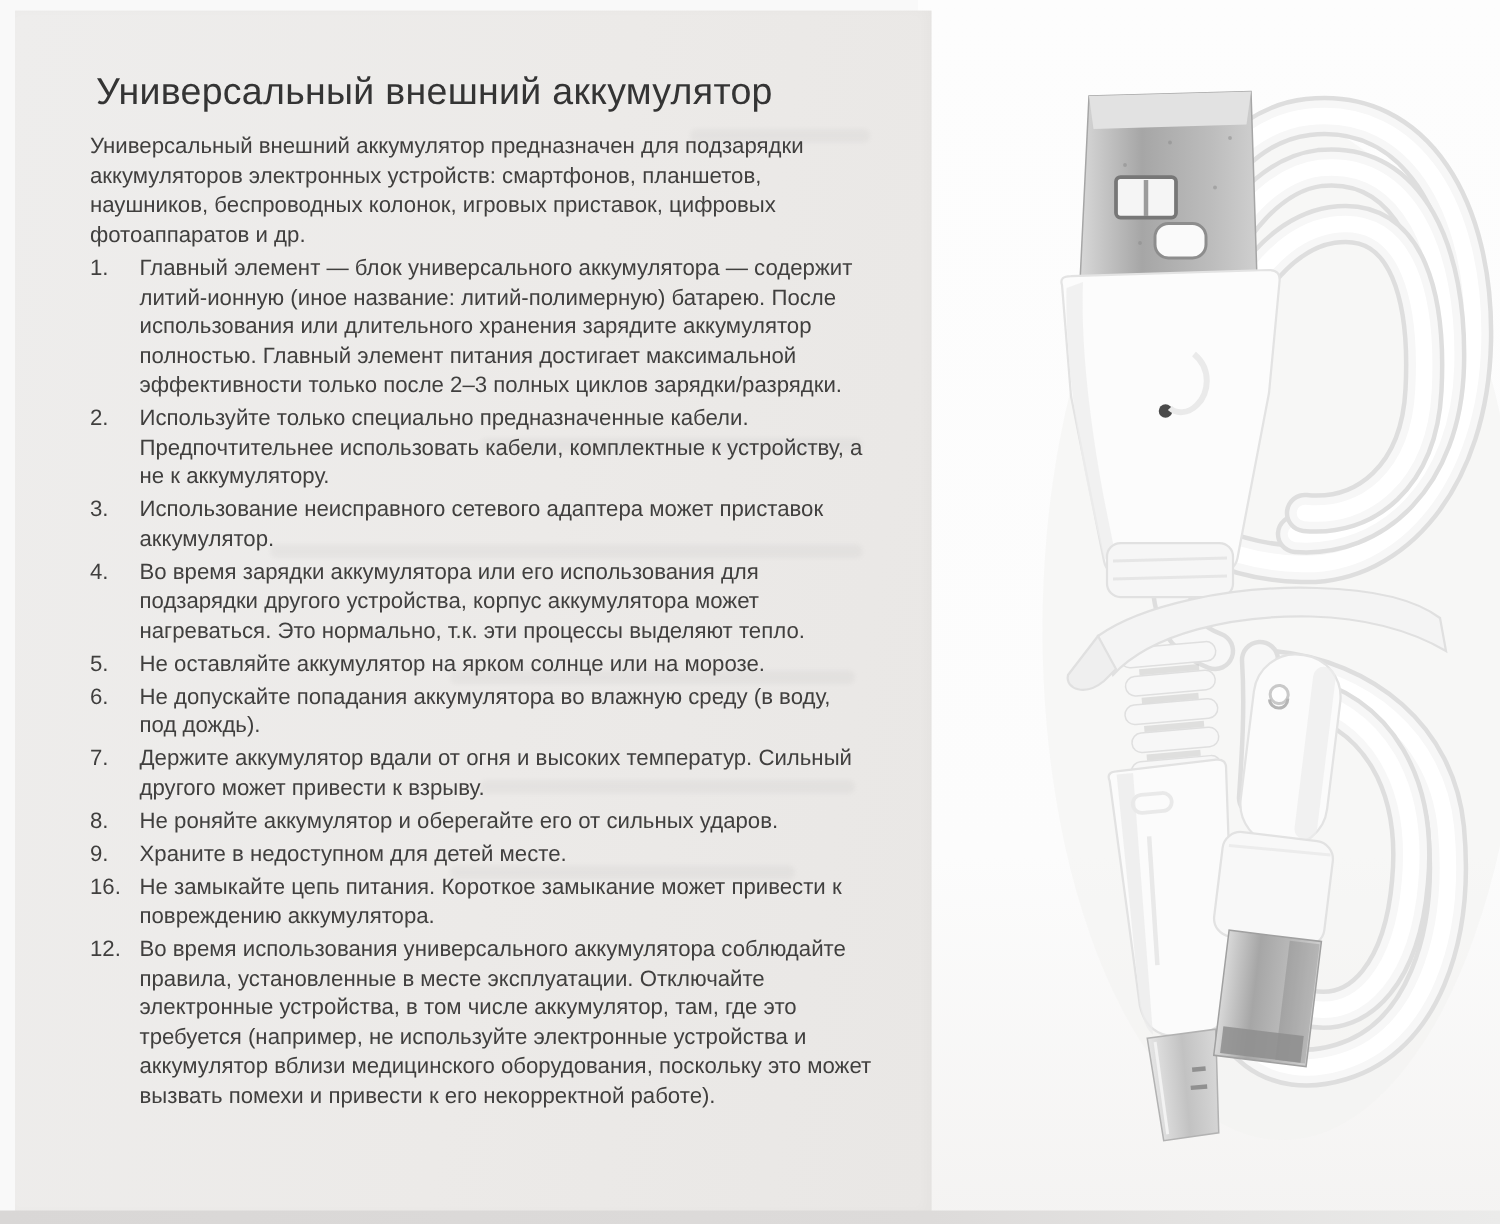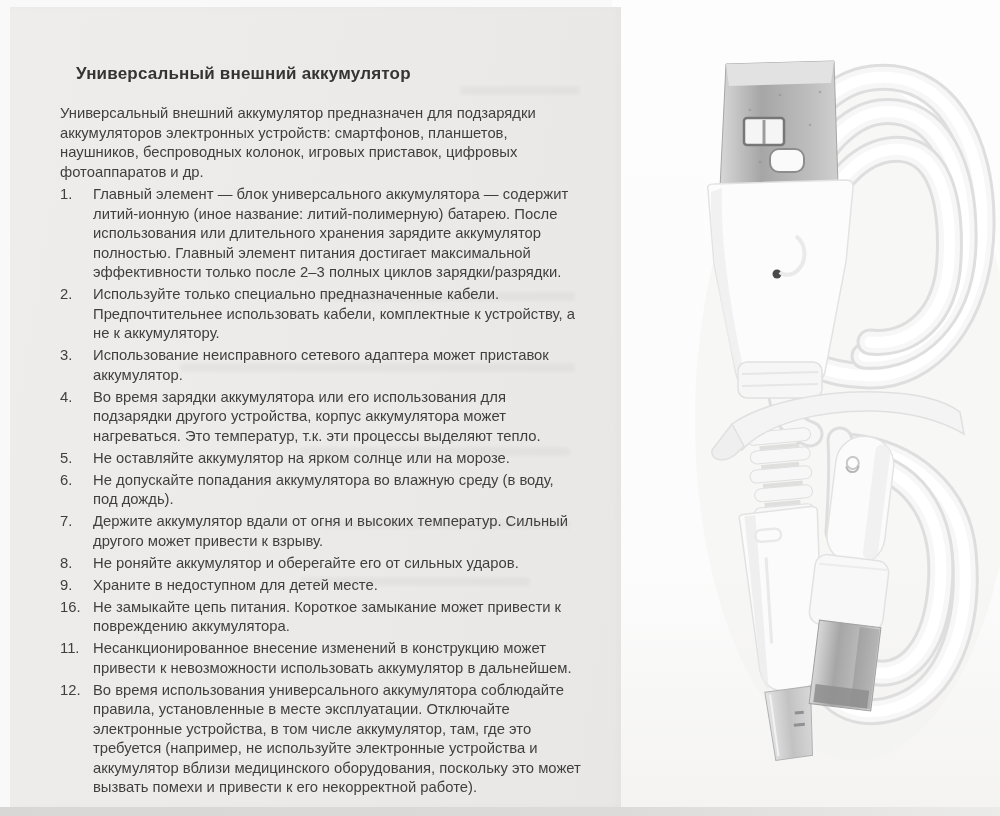--- a/index.html
+++ b/index.html
@@ -18,21 +18,21 @@
     position:absolute; left:10px; top:7px; width:611px; height:801px;
     background:linear-gradient(100deg,#eeedec 0%, #eceae8 55%, #e9e7e5 100%);
     box-shadow: inset -4px 0 8px rgba(0,0,0,0.02);
   }
   .floor {
     position:absolute; left:0; bottom:0; width:1000px; height:9px;
     background:linear-gradient(to right,#d9d7d6 0%, #dddbda 62%, #ebebea 100%);
   }
   .content { position:absolute; left:50px; top:36px; width:521px; color:#403f3e; }
   .title {
-    margin:16px; font-size:17px; line-height:29px; font-weight:bold;
+    margin:4px; font-size:25px; line-height:29px; font-weight:normal;
     color:#343434; letter-spacing:.2px;
   }
   .subtitle {
     margin:24px 0 0 0; font-size:15px; line-height:19px; font-weight:bold; color:#3a3a3a;
   }
   .intro { margin-top:13px; font-size:14.8px; line-height:19.5px; }
   .list { margin-top:3px; }
   .item { display:flex; margin-bottom:2.5px; font-size:14.8px; line-height:19.5px; }
   .item .num { flex:none; width:33px; }
   .item .txt { flex:1; }
@@ -72,21 +72,21 @@
       <div class="item">
           <span class="num">2.</span>
           <span class="txt">Используйте только специально предназначенные кабели. Предпочтительнее использовать кабели, комплектные к устройству, а не к аккумулятору.</span>
         </div>
       <div class="item">
           <span class="num">3.</span>
           <span class="txt">Использование неисправного сетевого адаптера может приставок аккумулятор.</span>
         </div>
       <div class="item">
           <span class="num">4.</span>
-          <span class="txt">Во время зарядки аккумулятора или его использования для подзарядки другого устройства, корпус аккумулятора может нагреваться. Это температур, т.к. эти процессы выделяют тепло.</span>
+          <span class="txt">Во время зарядки аккумулятора или его использования для подзарядки другого устройства, корпус аккумулятора может нагреваться. Это нормально, т.к. эти процессы выделяют тепло.</span>
         </div>
       <div class="item">
           <span class="num">5.</span>
           <span class="txt">Не оставляйте аккумулятор на ярком солнце или на морозе.</span>
         </div>
       <div class="item">
           <span class="num">6.</span>
           <span class="txt">Не допускайте попадания аккумулятора во влажную среду (в воду, под дождь).</span>
         </div>
       <div class="item">
@@ -97,24 +97,20 @@
           <span class="num">8.</span>
           <span class="txt">Не роняйте аккумулятор и оберегайте его от сильных ударов.</span>
         </div>
       <div class="item">
           <span class="num">9.</span>
           <span class="txt">Храните в недоступном для детей месте.</span>
         </div>
       <div class="item">
           <span class="num">16.</span>
           <span class="txt">Не замыкайте цепь питания. Короткое замыкание может привести к повреждению аккумулятора.</span>
-        </div>
-      <div class="item">
-          <span class="num">11.</span>
-          <span class="txt">Несанкционированное внесение изменений в конструкцию может привести к невозможности использовать аккумулятор в дальнейшем.</span>
         </div>
       <div class="item">
           <span class="num">12.</span>
           <span class="txt">Во время использования универсального аккумулятора соблюдайте правила, установленные в месте эксплуатации. Отключайте электронные устройства, в том числе аккумулятор, там, где это требуется (например, не используйте электронные устройства и аккумулятор вблизи медицинского оборудования, поскольку это может вызвать помехи и привести к его некорректной работе).</span>
         </div>
     </div>
   </div>
 </div>
 
 <svg width="390" height="816" viewBox="0 0 390 816" style="position:absolute; left:610px; top:0;">

